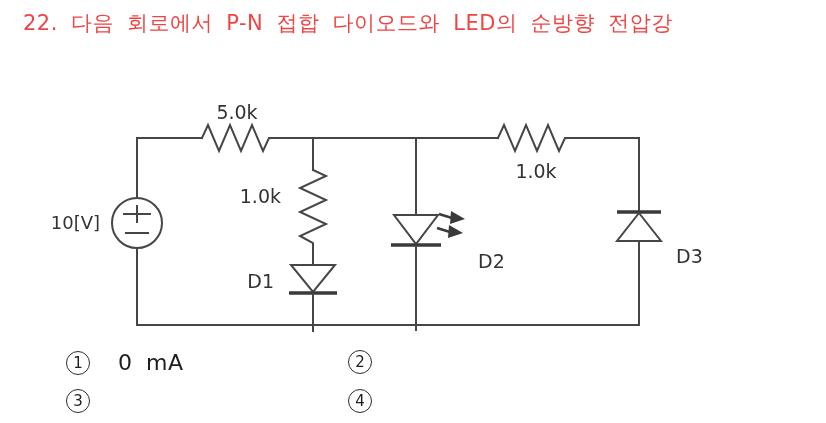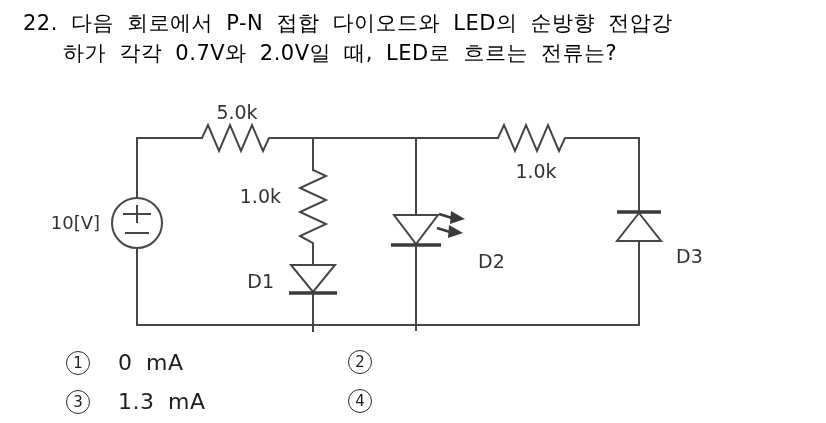--- a/index.html
+++ b/index.html
@@ -14,21 +14,21 @@
   .page { position: absolute; inset: 0; background: #ffffff; }
 
   
   .question {
     position: absolute;
     left: 23px; top: 8px;
     font-size: 21px;
     line-height: 30px;
     letter-spacing: 0.5px;
     word-spacing: 6px;
-    color: #000000;
+    color: #ef4444;
     white-space: nowrap;
   }
   .q-line1 { display: flex; }
   .q-num { margin-right: 13px; }
   .q-line2 { margin-left: 40px; }
 
   
   .circuit-svg {
     position: absolute; left: 0; top: 0;
     width: 826px; height: 423px;
@@ -75,21 +75,20 @@
 </head>
 <body>
 
 <div class="page">
 
   <div class="question">
     <div class="q-line1">
       <span class="q-num">22.</span>
       <span>다음 회로에서 P-N 접합 다이오드와 LED의 순방향 전압강</span>
     </div>
-    <div class="q-line2">하가 각각 0.7V와 2.0V일 때, LED로 흐르는 전류는?</div>
   </div>
 
   <svg class="circuit-svg" viewBox="0 0 826 423" aria-hidden="true">
 
     <path class="wire" d="M137,138 H202"></path>
     <path class="wire" d="M273,138 H498"></path>
     <path class="wire" d="M573,138 H639"></path>
 
     <path class="wire" d="M137,138 V198"></path>
     <circle class="wire" cx="137" cy="223" r="25"></circle>
@@ -136,19 +135,18 @@
 
   <div class="option opt-1">
     <span class="marker">1</span>
     <span class="opt-label">0 mA</span>
   </div>
   <div class="option opt-2">
     <span class="marker">2</span>
   </div>
   <div class="option opt-3">
     <span class="marker">3</span>
-    <span class="opt-label">1.3 mA</span>
   </div>
   <div class="option opt-4">
     <span class="marker">4</span>
   </div>
 
 </div>
 
 </body></html>

